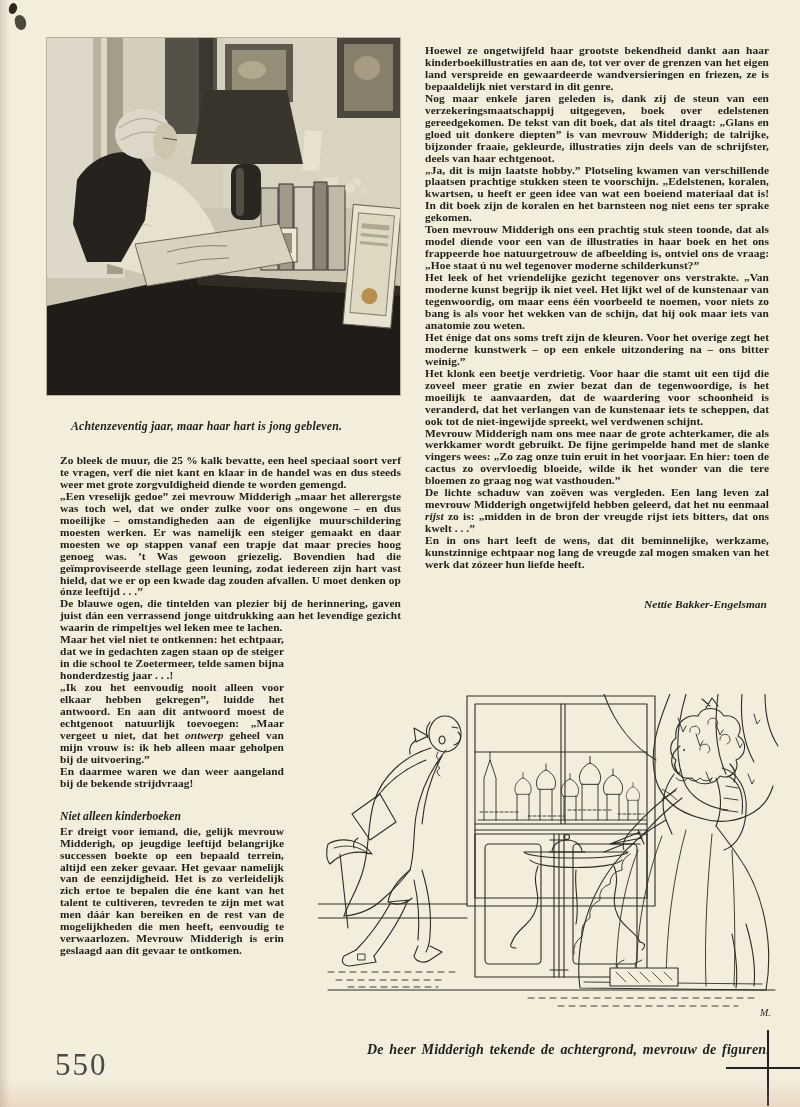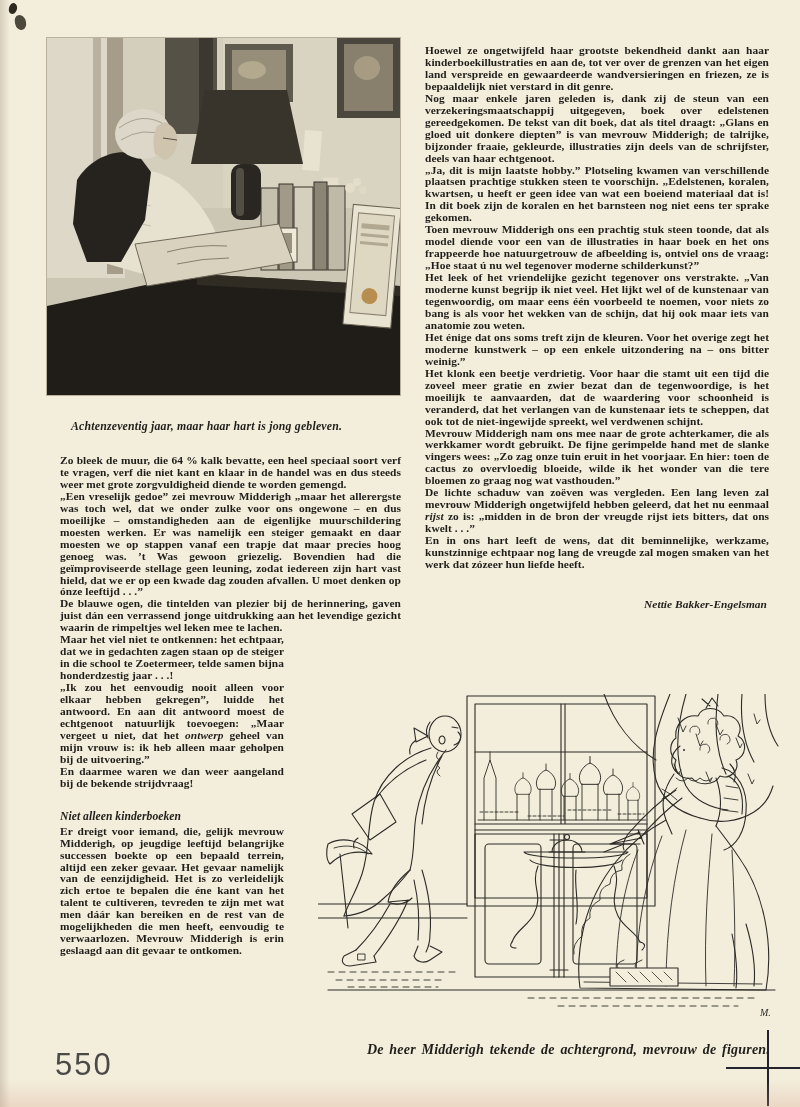--- a/index.html
+++ b/index.html
@@ -36,21 +36,21 @@
 
   .illustration{position:absolute;left:318px;top:694px;width:467px;height:338px;}
   .illustration svg{display:block;}
   .ill-caption{
     position:absolute;left:330px;top:1042px;width:440px;margin:0;text-align:right;
     font-style:italic;font-weight:700;font-size:14px;word-spacing:2px;letter-spacing:.2px;
   }
 
   .page-number{
     position:absolute;left:55px;top:1047px;margin:0;
-    font-family:Liberation Sans, sans-serif;font-size:31px;font-weight:400;
+    font-family:Liberation Serif, serif;font-size:31px;font-weight:400;
     color:#4b4a47;letter-spacing:2px;
   }
   .reg-cross{position:absolute;left:726px;top:1030px;}
 </style>
 </head>
 <body>
 
 <div class="page">
 
   <div class="edge-left"></div>
@@ -113,21 +113,21 @@
       <ellipse cx="150" cy="208" rx="8" ry="5" fill="#cfc4ad"></ellipse>
 
       <path d="M88,206 L232,186 L246,224 L100,248 Z" fill="#d8d2bf" stroke="#6e6757"></path>
       <path d="M120,214 q30,-8 60,-6 M130,226 q26,-6 52,-6" stroke="#877f6c" fill="none"></path>
     </svg>
   </figure>
 
   <p class="photo-caption">Achtenzeventig jaar, maar haar hart is jong gebleven.</p>
 
   <section class="col left-col">
-    <p>Zo bleek de muur, die 64 % kalk bevatte, een heel speciaal soort verf te vragen, verf die niet kant en klaar in de handel was en dus steeds weer met grote zorgvuldigheid diende te worden gemengd.</p>
+    <p>Zo bleek de muur, die 25 % kalk bevatte, een heel speciaal soort verf te vragen, verf die niet kant en klaar in de handel was en dus steeds weer met grote zorgvuldigheid diende te worden gemengd.</p>
     <p>„Een vreselijk gedoe” zei mevrouw Midderigh „maar het allerergste was toch wel, dat we onder zulke voor ons ongewone – en dus moeilijke – omstandigheden aan de eigenlijke muurschildering moesten werken. Er was namelijk een steiger gemaakt en daar moesten we op stappen vanaf een trapje dat maar precies hoog genoeg was. ’t Was gewoon griezelig. Bovendien had die geïmproviseerde stellage geen leuning, zodat iedereen zijn hart vast hield, dat we er op een kwade dag zouden afvallen. U moet denken op ónze leeftijd . . .”</p>
     <p>De blauwe ogen, die tintelden van plezier bij de herinnering, gaven juist dán een verrassend jonge uitdrukking aan het levendige gezicht waarin de rimpeltjes wel leken mee te lachen.</p>
     <div class="narrow">
       <p>Maar het viel niet te ontkennen: het echtpaar, dat we in gedachten zagen staan op de steiger in die school te Zoetermeer, telde samen bijna honderdzestig jaar . . .!</p>
       <p><span>„Ik zou het eenvoudig nooit alleen voor elkaar hebben gekregen”, luidde het antwoord. En aan dit antwoord moest de echtgenoot natuurlijk toevoegen: „Maar vergeet u niet, dat het </span><em>ontwerp</em><span> geheel van mijn vrouw is: ik heb alleen maar geholpen bij de uitvoering.”</span></p>
       <p>En daarmee waren we dan weer aangeland bij de bekende strijdvraag!</p>
       <h3 class="subheading">Niet alleen kinderboeken</h3>
       <p>Er dreigt voor iemand, die, gelijk mevrouw Midderigh, op jeugdige leeftijd belangrijke successen boekte op een bepaald terrein, altijd een zeker gevaar. Het gevaar namelijk van de eenzijdigheid. Het is zo verleidelijk zich ertoe te bepalen die éne kant van het talent te cultiveren, tevreden te zijn met wat men dáár kan bereiken en de rest van de mogelijkheden die men heeft, eenvoudig te verwaarlozen. Mevrouw Midderigh is erin geslaagd aan dit gevaar te ontkomen.</p>
     </div>
   </section>

